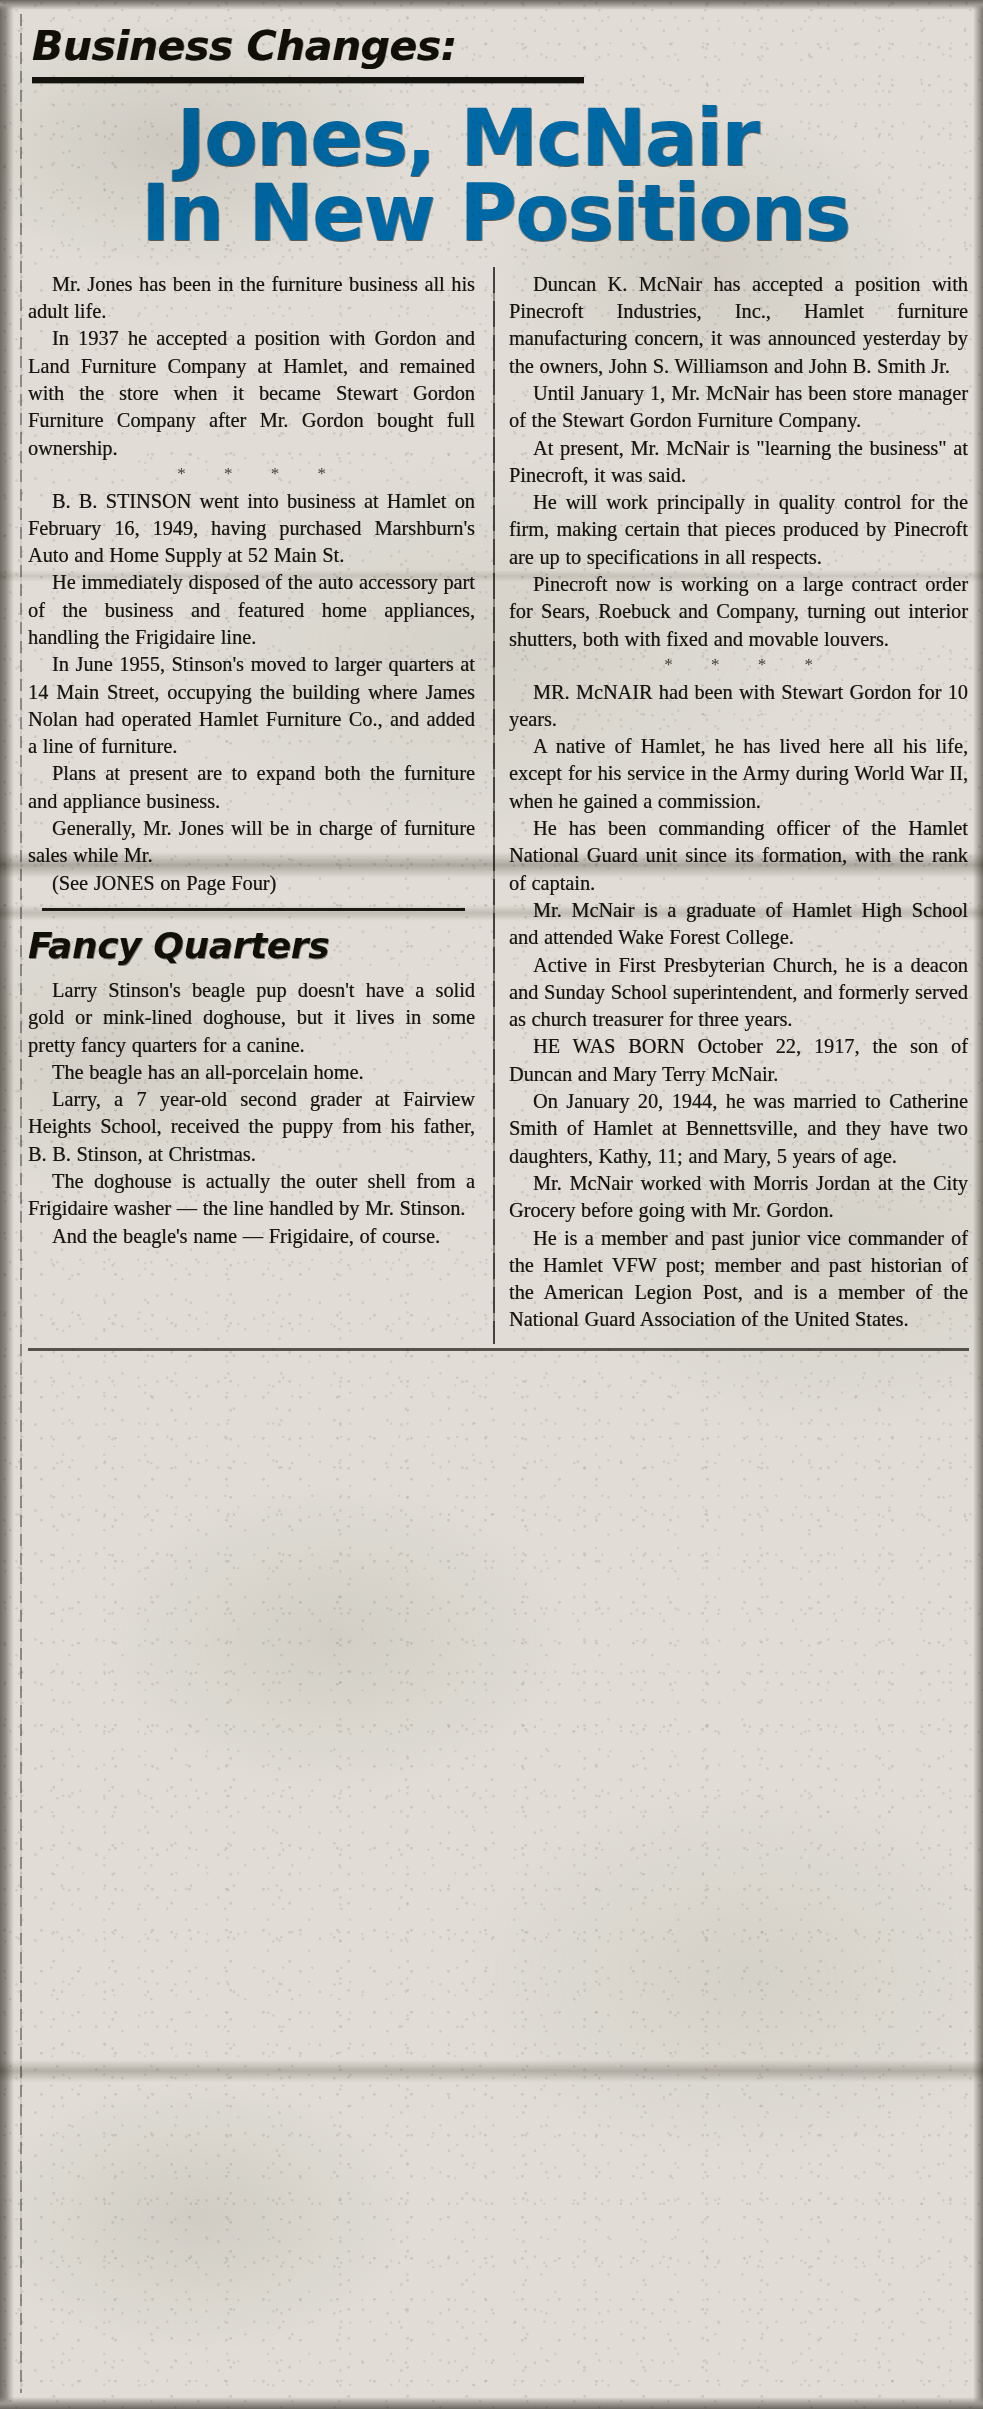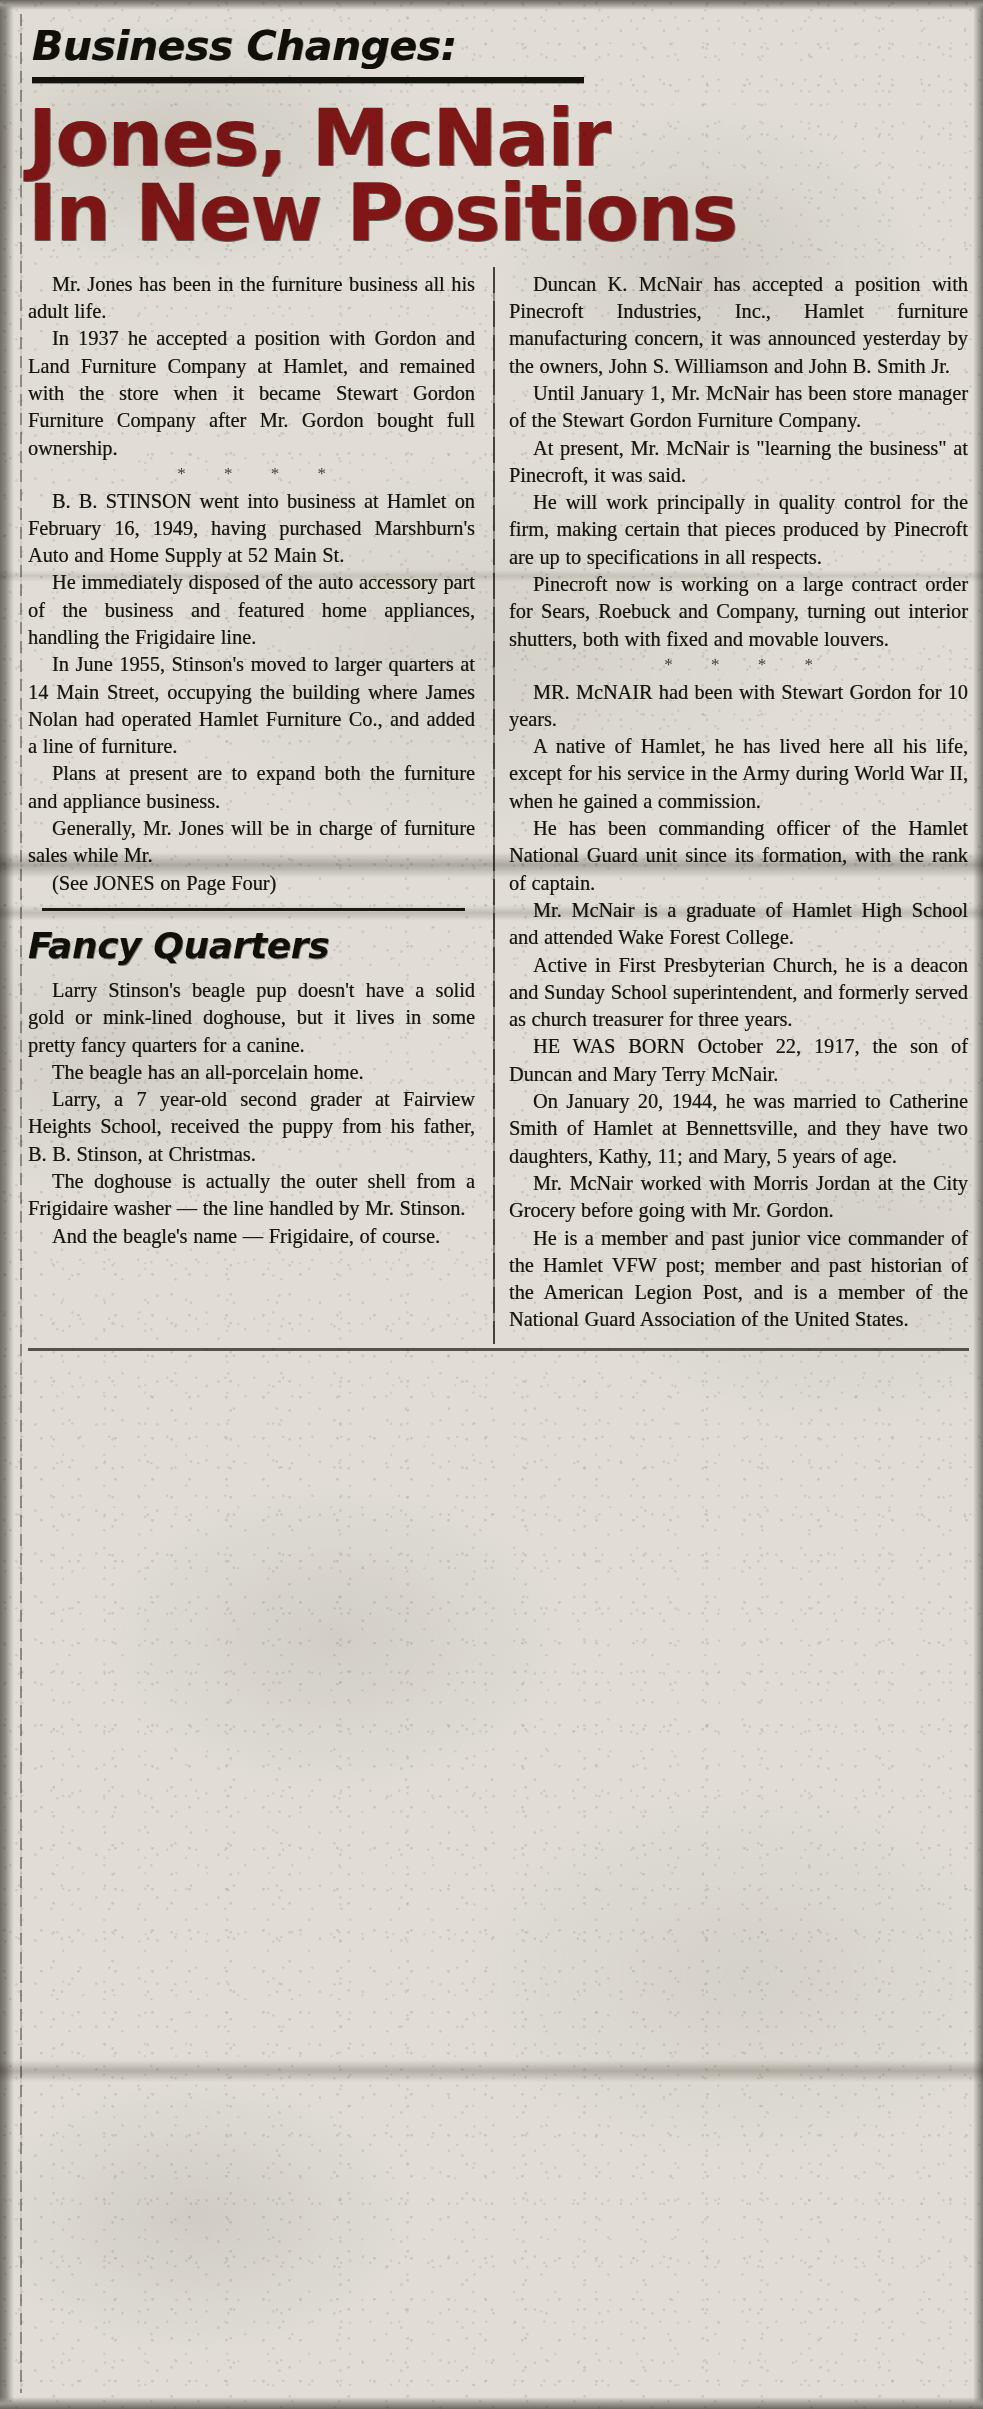--- a/index.html
+++ b/index.html
@@ -126,22 +126,22 @@
     box-shadow: 0 1px 0 rgba(40,38,32,.4);
   }
 
   
   .headline {
     font-family: "DejaVu Sans", sans-serif;
     font-weight: 700;
     font-size: 78px;
     line-height: 0.96;
     letter-spacing: -1.5px;
-    color: #7f1d1d;
-    text-align: left;
+    color: #0369a1;
+    text-align: center;
     margin: 18px 6px 0 0;
     text-shadow: 1px 0.7px 0 rgba(30,28,22,.5), -0.7px 0.5px 0 rgba(30,28,22,.3);
   }
   .headline .ln { display: block; white-space: nowrap; }
   .headline .ln1 { padding-right: 56px; }
 
   
   .cols {
     position: relative;
     display: flex;

